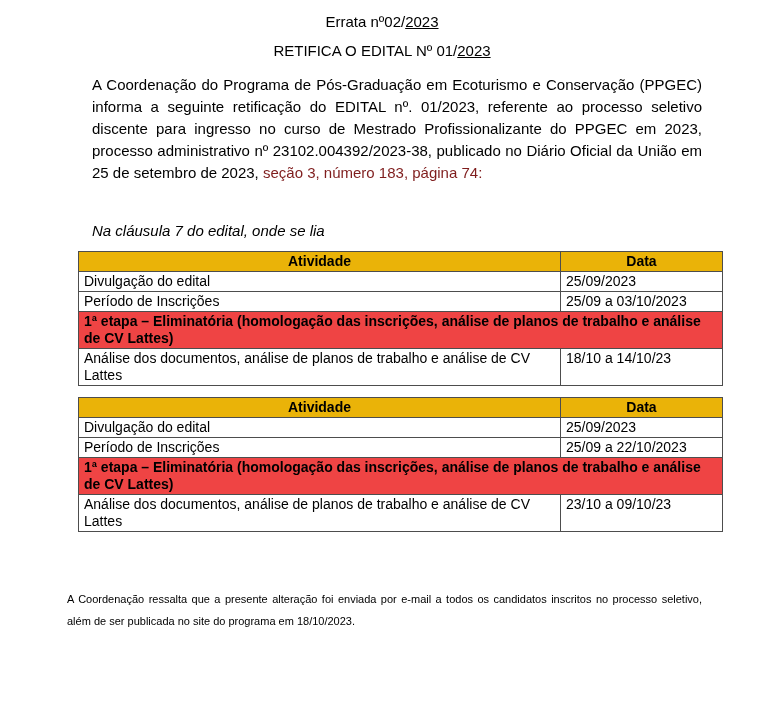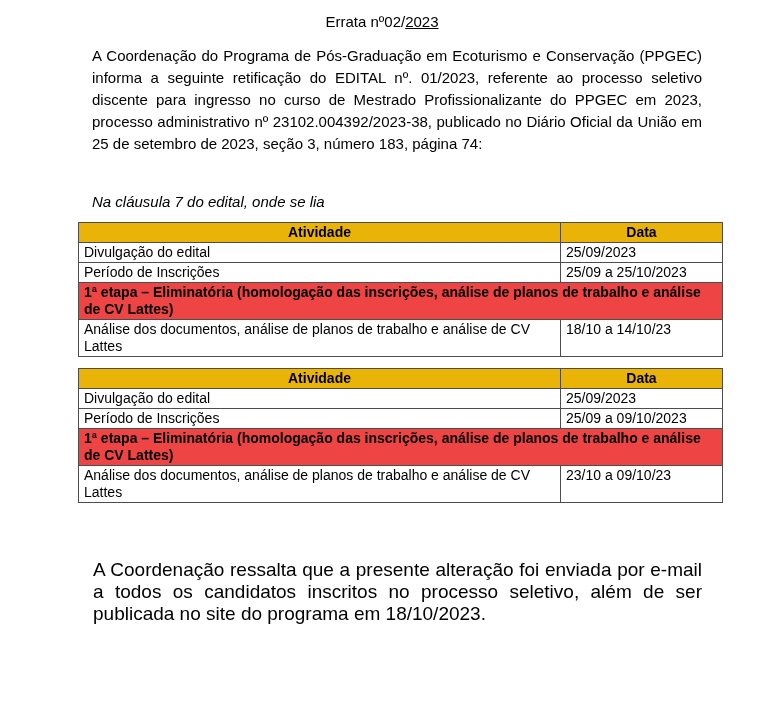--- a/index.html
+++ b/index.html
@@ -25,21 +25,21 @@
     line-height: 18px;
     padding-top: 11px;
   }
   .underlined { text-decoration: underline; }
   .intro {
     margin: 14px 62px 0 92px;
     font-size: 15px;
     line-height: 22px;
     text-align: justify;
   }
-  .red-text { color: #000000; }
+  .red-text { color: #7f1d1d; }
   .leadin-1 {
     margin: 38px 62px 0 92px;
     font-size: 15px;
     line-height: 18px;
     font-style: italic;
   }
   .leadin-2 {
     margin: 28px 62px 0 92px;
     font-size: 15px;
     line-height: 18px;
@@ -63,51 +63,52 @@
     font-weight: bold;
     text-align: center;
   }
   table.errata-table .col-activity { width: 482px; }
   table.errata-table .col-date { width: 162px; }
   table.errata-table tr.stage-row td {
     background: #ef4444;
     font-weight: bold;
   }
   .closing {
-    margin: 56px 62px 0 93px;
-    font-size: 19px;
+    margin: 56px 62px 0 67px;
+    font-size: 11px;
     line-height: 22px;
     text-align: justify;
   }
 </style>
 </head>
 <body>
 
 <div class="page">
 
   <div class="title"><span>Errata nº02/</span><span class="underlined">2023</span></div>
 
+  <div class="subtitle"><span>RETIFICA O EDITAL Nº 01/</span><span class="underlined">2023</span></div>
 
   <p class="intro"><span>A Coordenação do Programa de Pós-Graduação em Ecoturismo e Conservação (PPGEC) informa a seguinte retificação do EDITAL nº. 01/2023, referente ao processo seletivo discente para ingresso no curso de Mestrado Profissionalizante do PPGEC em 2023, processo administrativo nº 23102.004392/2023-38, publicado no Diário Oficial da União em 25 de setembro de 2023, </span><span class="red-text">seção 3, número 183, página 74:</span></p>
 
   <p class="leadin-1">Na cláusula 7 do edital, onde se lia</p>
 
   <table class="errata-table">
     <tbody>
         <tr>
       <th class="col-activity">Atividade</th>
       <th class="col-date">Data</th>
     </tr>
     <tr>
       <td>Divulgação do edital</td>
       <td>25/09/2023</td>
     </tr>
     <tr>
       <td>Período de Inscrições</td>
-      <td>25/09 a 25/10/2023</td>
+      <td>25/09 a 03/10/2023</td>
     </tr>
     <tr class="stage-row">
       <td colspan="2">1ª etapa – Eliminatória (homologação das inscrições, análise de planos de trabalho e análise de CV Lattes)</td>
     </tr>
     <tr>
       <td>Análise dos documentos, análise de planos de trabalho e análise de CV Lattes</td>
       <td>18/10 a 14/10/23</td>
     </tr>
   </tbody>
     </table>
@@ -118,21 +119,21 @@
         <tr>
       <th class="col-activity">Atividade</th>
       <th class="col-date">Data</th>
     </tr>
     <tr>
       <td>Divulgação do edital</td>
       <td>25/09/2023</td>
     </tr>
     <tr>
       <td>Período de Inscrições</td>
-      <td>25/09 a 09/10/2023</td>
+      <td>25/09 a 22/10/2023</td>
     </tr>
     <tr class="stage-row">
       <td colspan="2">1ª etapa – Eliminatória (homologação das inscrições, análise de planos de trabalho e análise de CV Lattes)</td>
     </tr>
     <tr>
       <td>Análise dos documentos, análise de planos de trabalho e análise de CV Lattes</td>
       <td>23/10 a 09/10/23</td>
     </tr>
   </tbody>
     </table>

